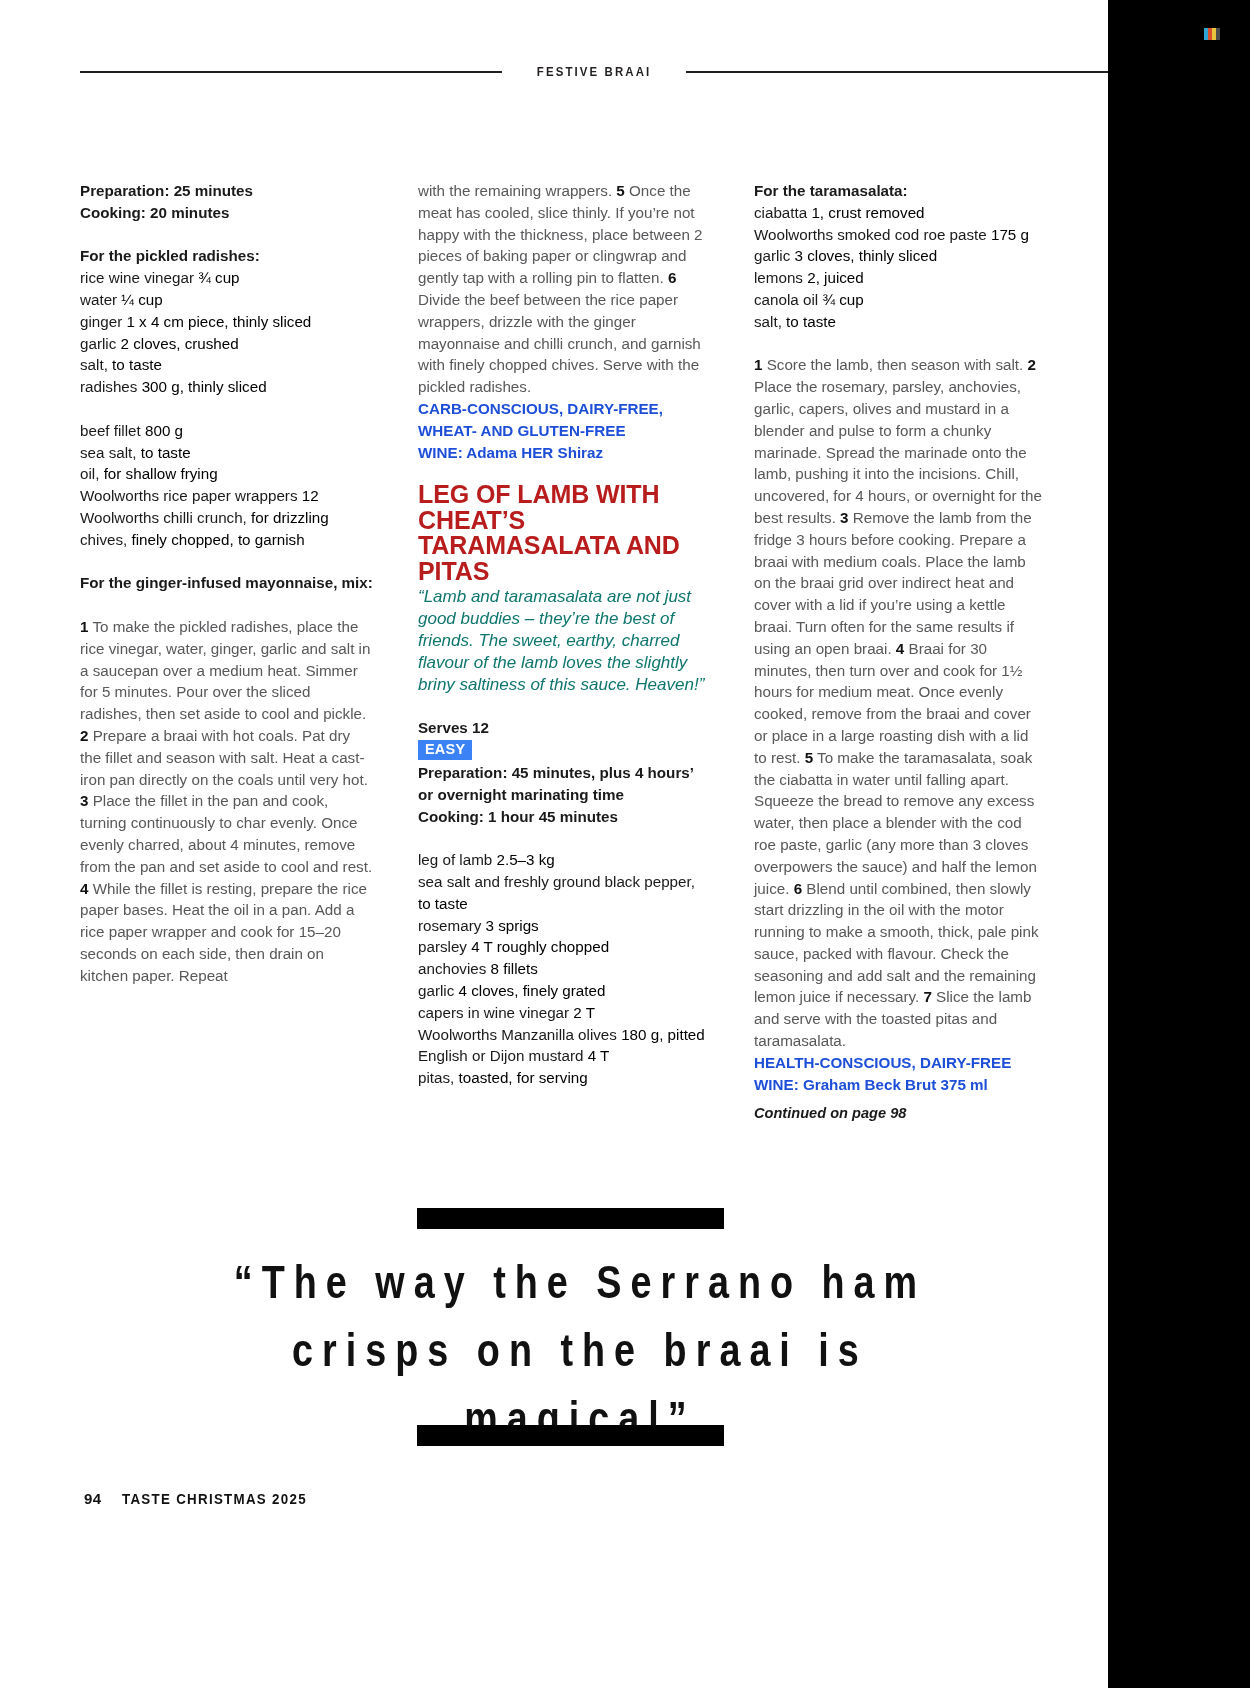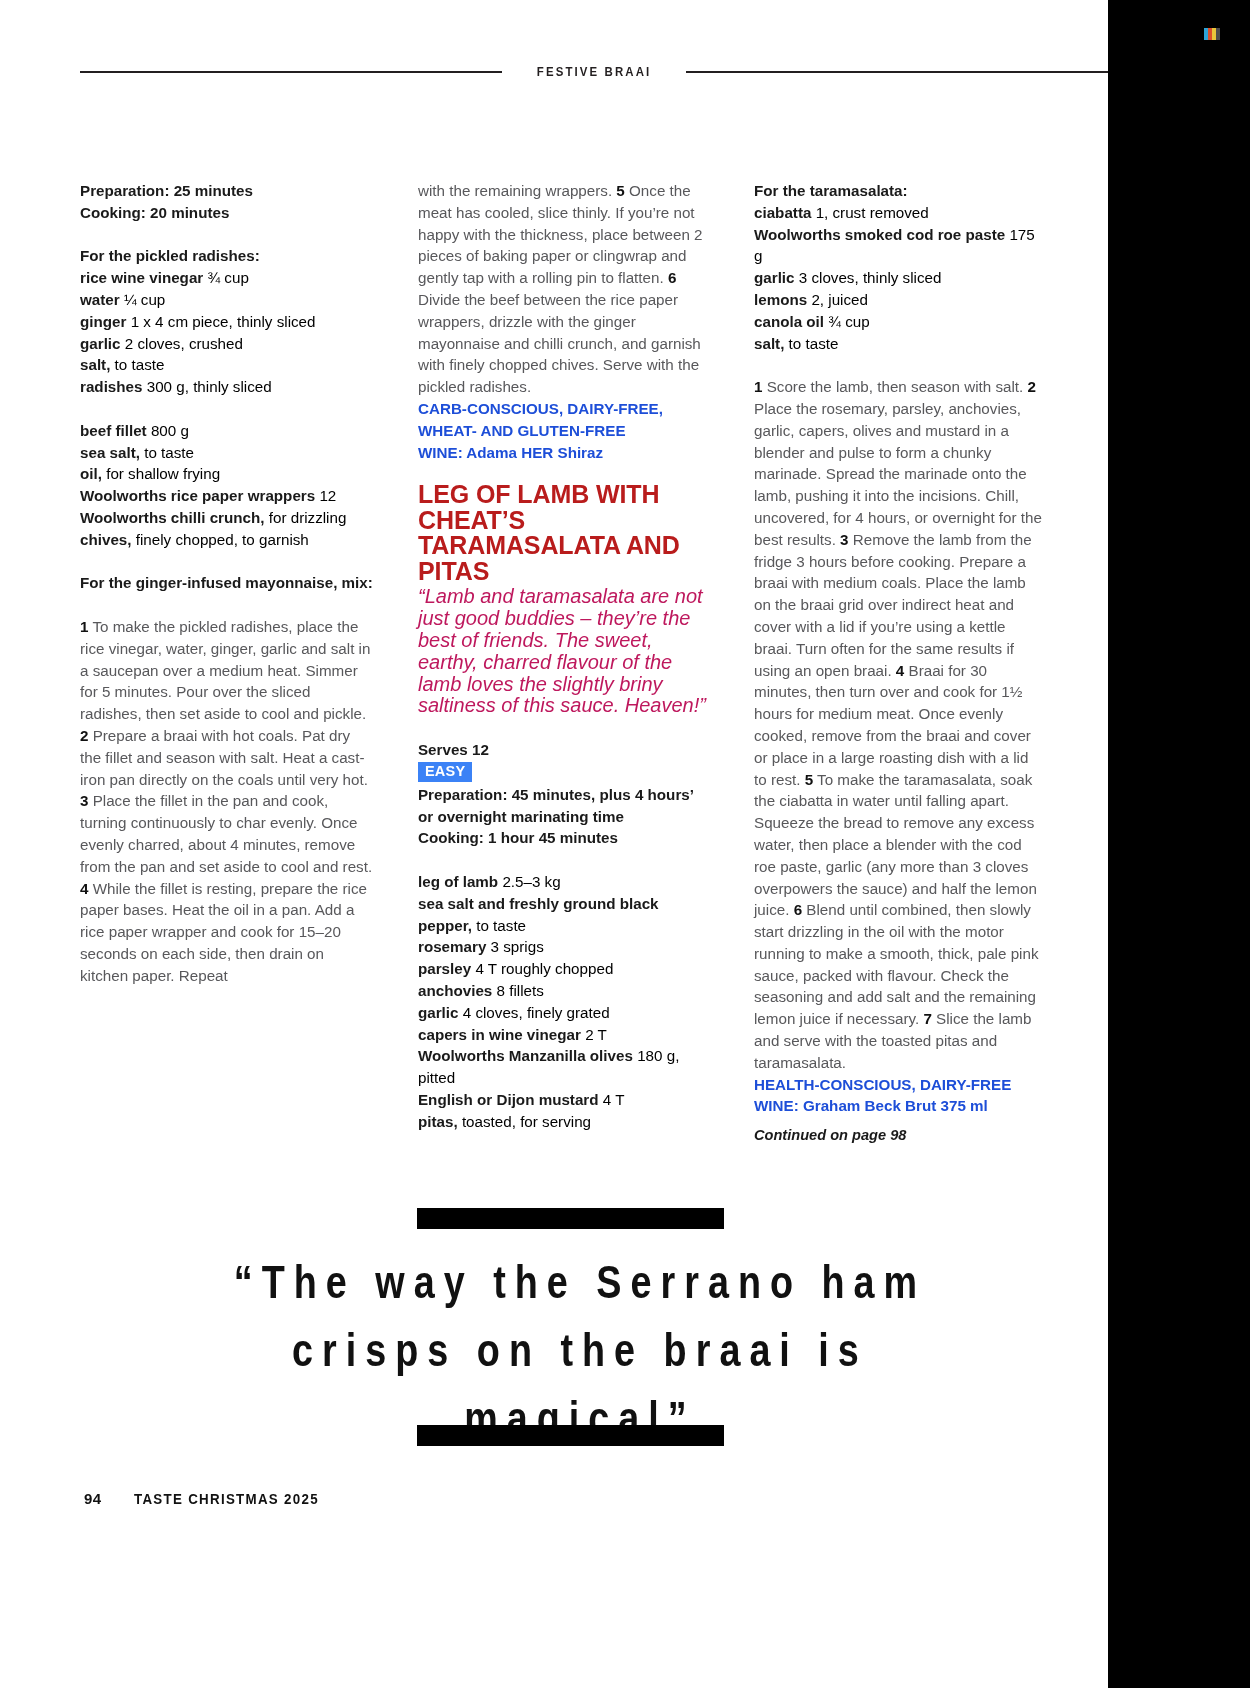--- a/index.html
+++ b/index.html
@@ -77,40 +77,40 @@
   .col:nth-child(3) { padding-left: 2px; }
 
   
   .ing, .meta, .method, .tags, .intro, .serves, .contd {
     font-size: 15.2px;
     line-height: 21.8px;
     color: #3f3f42;
   }
   .meta { font-weight: 700; color: #1a1a1a; }
   .ing { color: #3f3f42; }
-  .ing b, .meta b { font-weight: 700; color: #1a1a1a; }
+  .ing b, .meta b { font-weight: 400; color: #1a1a1a; }
   .ing .amt { font-weight: 400; color: #000000; }
   .method { color: #58585b; }
   .method b { font-weight: 700; color: #111; }
   .tags { font-weight: 700; color: #1d4ed8; line-height: 21.8px; }
   .spacer { height: 21.8px; }
 
   .recipe-title {
     font-size: 25px;
     line-height: 25.5px;
     font-weight: 700;
     letter-spacing: -0.1px;
     color: #b91c1c;
     margin-top: 19px;
     margin-bottom: 2px;
   }
   .intro {
     font-style: italic;
-    color: #be185d;
-    font-size: 20px;
+    color: #0f766e;
+    font-size: 17px;
     line-height: 21.8px;
   }
   .serves { font-weight: 700; color: #1a1a1a; }
   .badge {
     display: inline-block;
     background: #3b82f6;
     color: #ffffff;
     font-weight: 700;
     font-size: 14.5px;
     line-height: 17px;
@@ -154,21 +154,21 @@
     transform-origin: center top;
   }
 
   
   .footer {
     position: absolute;
     left: 84px;
     top: 1490px;
     display: flex;
     align-items: baseline;
-    gap: 32px;
+    gap: 20px;
     font-family: "Liberation Sans Narrow", "Liberation Sans", sans-serif;
     color: #111;
   }
   .footer .pageno {
     font-size: 15px;
     font-weight: 700;
     letter-spacing: 0.5px;
   }
   .footer .issue {
     font-size: 14.5px;

